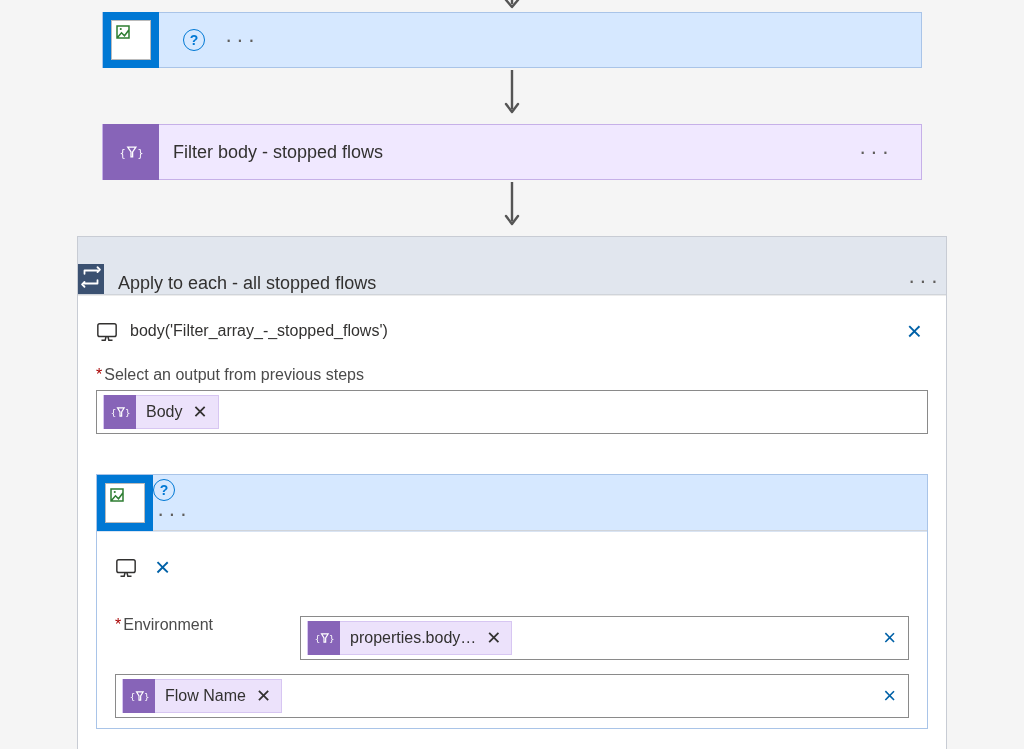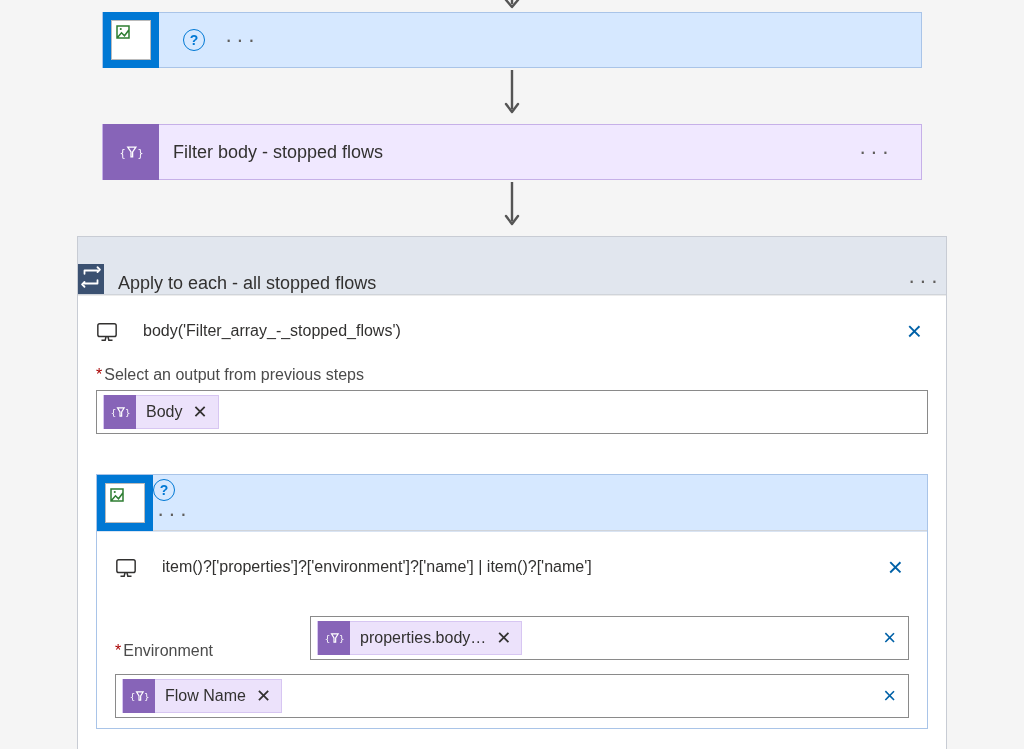--- a/index.html
+++ b/index.html
@@ -68,21 +68,21 @@
   }
   .big-card .hdr {
     display: flex; align-items: flex-end; height: 58px;
     background: #e1e6ee;
     border-bottom: 1px solid #d0d4da;
   }
   .big-card .hdr .title { flex: 1; padding: 0 14px; font-size: 18px; }
   .big-card .body { background: #fff; padding: 18px 18px 26px 18px; border-top: 1px solid #ececec; }
 
   .peek-row {
-    display: flex; align-items: center; gap: 25px; padding: 4px 0 22px 0;
+    display: flex; align-items: center; gap: 12px; padding: 4px 0 22px 0;
   }
   .peek-row .code { font-size: 16px; color: #323130; flex: 1; }
   .peek-icon { width: 22px; display:flex; justify-content:center; }
   .close-x {
     color: #0061a7; font-size: 26px; cursor: pointer; padding: 0 6px;
     font-weight: 300; line-height: 1;
   }
 
   .field-label { font-size: 16px; color: #4b4b4b; margin-bottom: 6px; }
   .field-label .req { color: #a80000; margin-right: 2px; }
@@ -96,21 +96,21 @@
     background: #ece2fb; border: 1px solid #d7c6f2;
     height: 34px; padding-right: 10px;
     font-size: 16px;
   }
   .token .tkn-icon {
     width: 32px; height: 34px; background: #8764b8;
     display: flex; align-items: center; justify-content: center; margin-right: 10px;
   }
   .token .tkn-x { margin-left: 10px; font-size: 18px; color: #323130; cursor: pointer; }
 
-  .kv { display: flex; align-items: flex-end; margin-top: 14px; gap: 10px; }
+  .kv { display: flex; align-items: flex-start; margin-top: 14px; }
   .kv .field-label { width: 185px; margin: 0; }
   .kv .field-box { flex: 1; justify-content: space-between; }
   .kv .field-box .left { display:flex; align-items:center; }
   .kv .close-x { font-size: 22px; }
 
   
   .inner-card {
     margin-top: 40px;
     border: 1px solid #a9c4e8;
   }
@@ -237,21 +237,20 @@
         </div>
         <div class="body">
 
           <div class="peek-row">
             <div class="peek-icon">
               <svg class="peek-svg" viewBox="0 0 24 24">
                   <rect x="2" y="4" width="20" height="14" rx="2" fill="none" stroke="#323130" stroke-width="1.6"></rect>
                   <path d="M6 22 h4 l1 -4 M18 22 h-4 l-1 -4" stroke="#323130" stroke-width="1.6" fill="none"></path>
                 </svg>
             </div>
-            <div class="code">item()?['properties']?['environment']?['name'] | item()?['name']</div>
             <div class="close-x">×</div>
           </div>
 
           <div class="kv">
             <div class="field-label">
               <span class="req">*</span><span>Environment</span>
             </div>
             <div class="field-box">
               <span class="left">
                 <span class="token">

